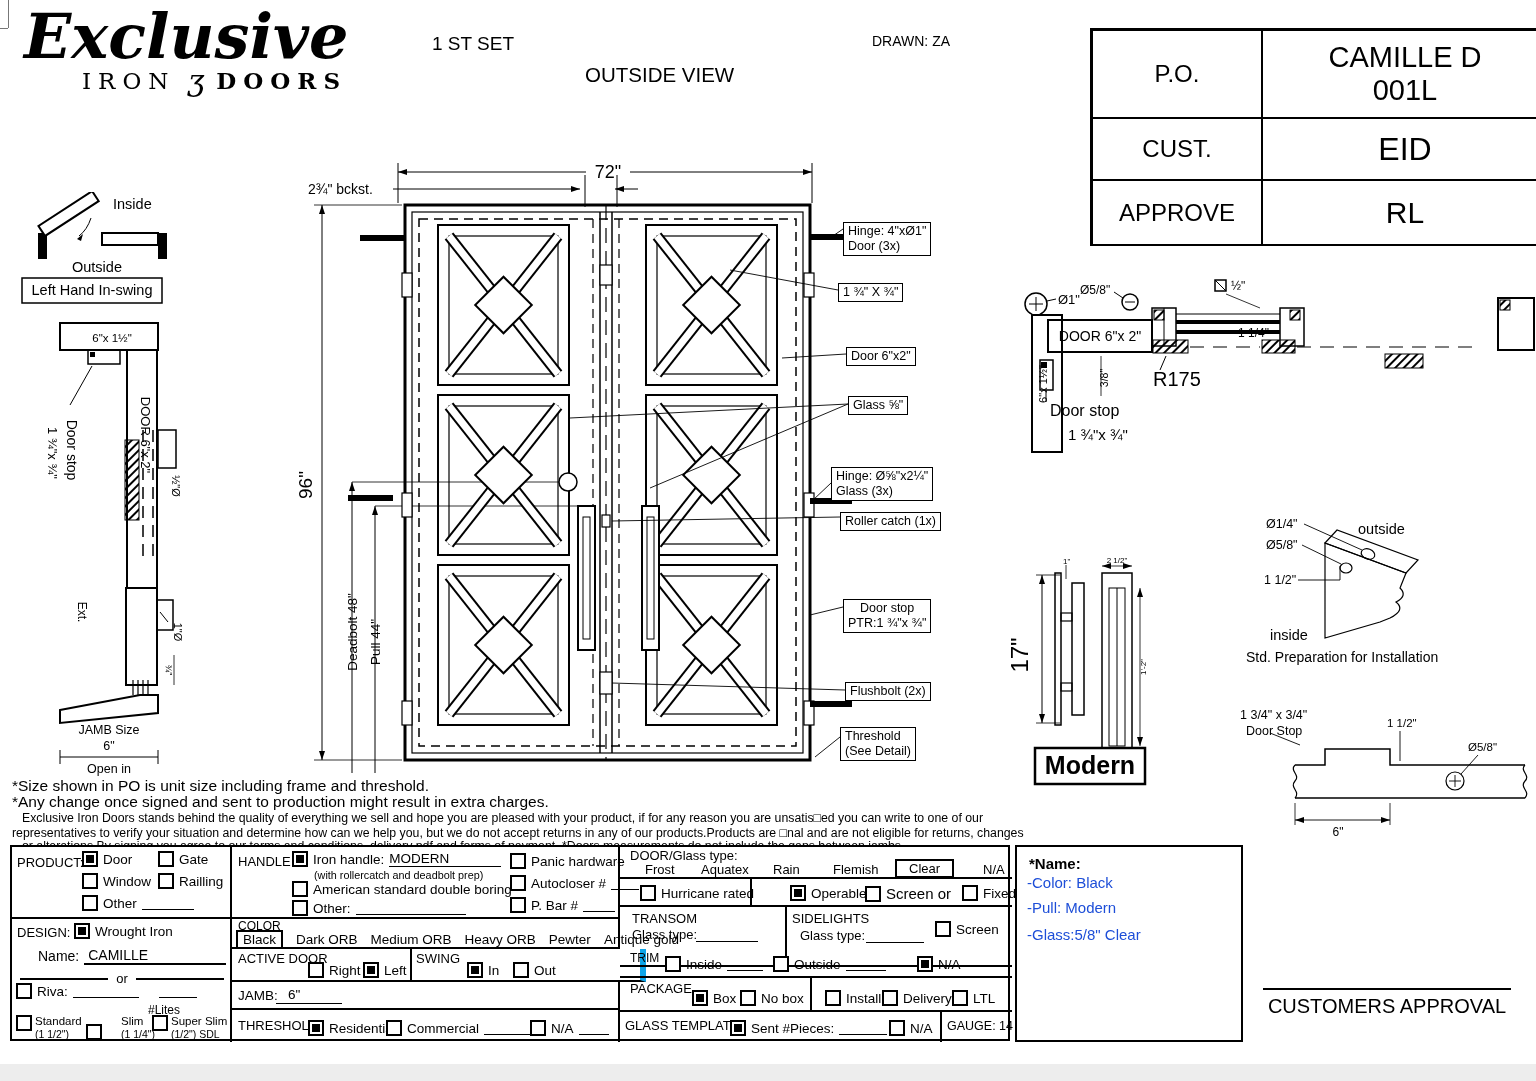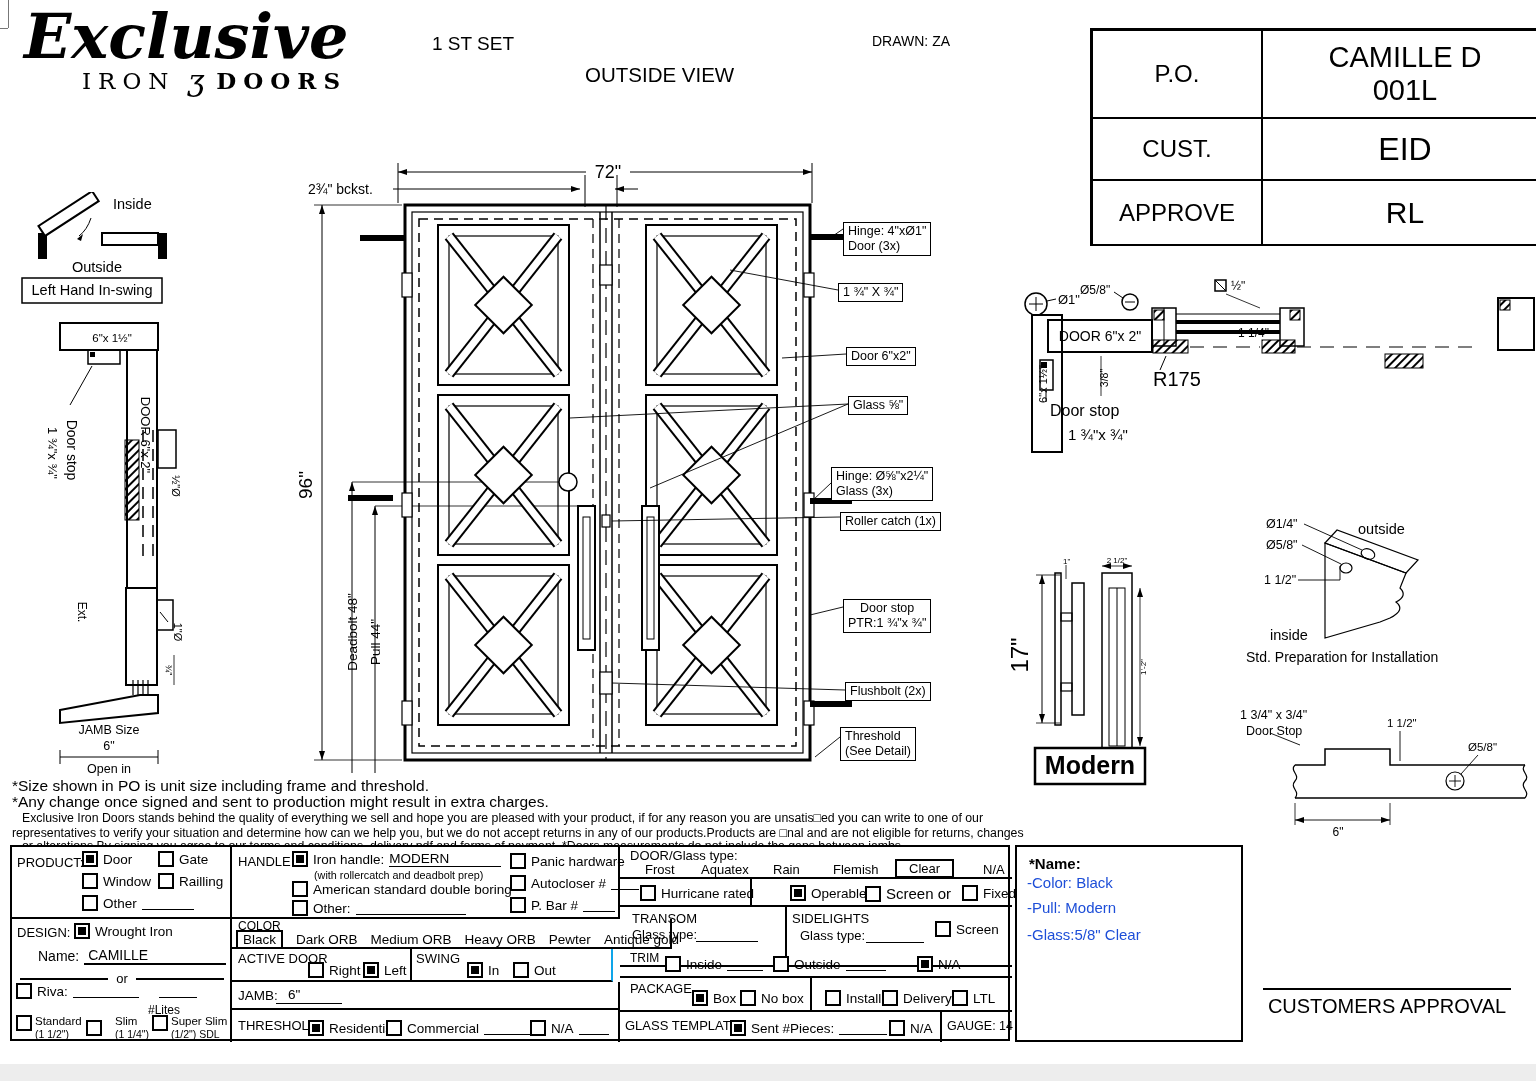--- a/index.html
+++ b/index.html
@@ -363,21 +363,21 @@
         <span>Riva:</span>
         <span class="u" style="width:66px"></span>
         <span style="width:10px"></span>
         <span class="u" style="width:38px"></span>
       </span>
     <span class="lbl" style="left:136px;top:84px;font-size:12px">#Lites</span>
     <span class="cbw" style="left:4px;top:96px;gap:3px;align-items:flex-start">
         <span class="cb"></span>
         <span style="font-size:11.5px;line-height:1.1"><span>Standard</span><br><span style="font-size:10.5px">(1 1/2")</span></span>
       </span>
-    <span class="cbw" style="left:74px;top:96px;gap:13px;align-items:center">
+    <span class="cbw" style="left:74px;top:96px;gap:19px;align-items:flex-end">
         <span class="cb"></span>
         <span style="font-size:11.5px;line-height:1.1"><span>Slim</span><br><span style="font-size:10.5px">(1 1/4")</span></span>
       </span>
     <span class="cbw" style="left:140px;top:96px;gap:3px;align-items:flex-start">
         <span class="cb"></span>
         <span style="font-size:11.5px;line-height:1.1"><span>Super Slim</span><br><span style="font-size:10.5px">(1/2") SDL</span></span>
       </span>
   </div>
 
   <div class="sec" style="left:220px;top:0;width:388px;height:72px;border-right:2px solid #000;border-bottom:2px solid #000">
@@ -406,33 +406,33 @@
         <span>Autocloser #</span>
         <span class="u" style="width:28px"></span>
       </span>
     <span class="cbw" style="left:278px;top:50px">
         <span class="cb"></span>
         <span>P. Bar #</span>
         <span class="u" style="width:32px"></span>
       </span>
   </div>
 
-  <div class="sec" style="left:220px;top:72px;width:440px;height:30px;border-right:2px solid #000;border-bottom:2px solid #000">
+  <div class="sec" style="left:220px;top:72px;width:388px;height:30px;border-right:2px solid #000;border-bottom:2px solid #000">
     <span class="lbl" style="left:6px;top:0;font-size:12px">COLOR</span>
     <span class="cbw" style="left:4px;top:11px;gap:13px;font-size:13.5px">
       <span style="border:2px solid #000;padding:0 5px">Black</span>
       <span>Dark ORB</span>
       <span>Medium ORB</span>
       <span>Heavy ORB</span>
       <span>Pewter</span>
       <span>Antique gold</span>
     </span>
   </div>
 
-  <div class="sec" style="left:220px;top:102px;width:381px;height:33px;border-right:2px solid #0ea5e9;border-bottom:2px solid #000">
+  <div class="sec" style="left:220px;top:102px;width:414px;height:33px;border-right:6px solid #0ea5e9;border-bottom:2px solid #000">
     <div class="abs" style="left:178px;top:0;height:100%;border-left:2px solid #000"></div>
     <span class="lbl" style="left:6px;top:2px">ACTIVE DOOR</span>
     <span class="cbw" style="left:76px;top:13px">
         <span class="cb"></span>
         <span>Right</span>
       </span>
     <span class="cbw" style="left:131px;top:13px">
         <span class="cb on"></span>
         <span>Left</span>
       </span>

